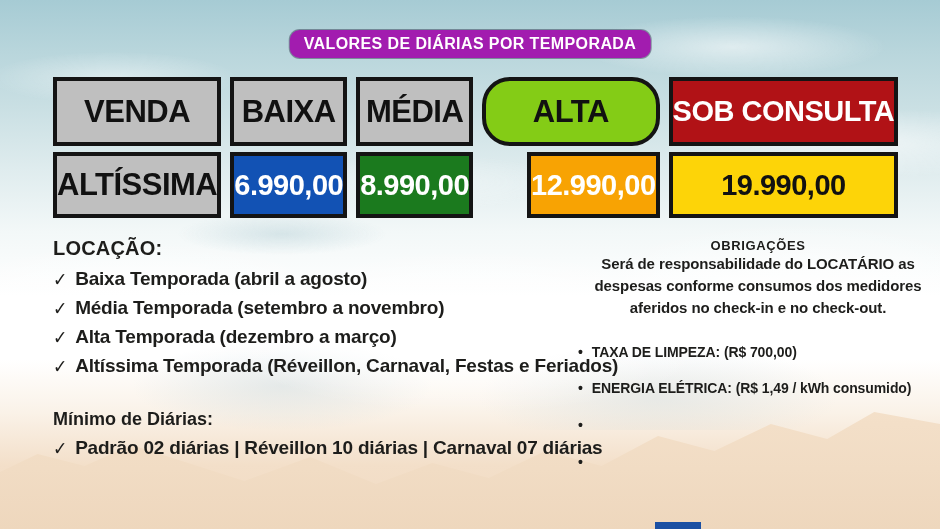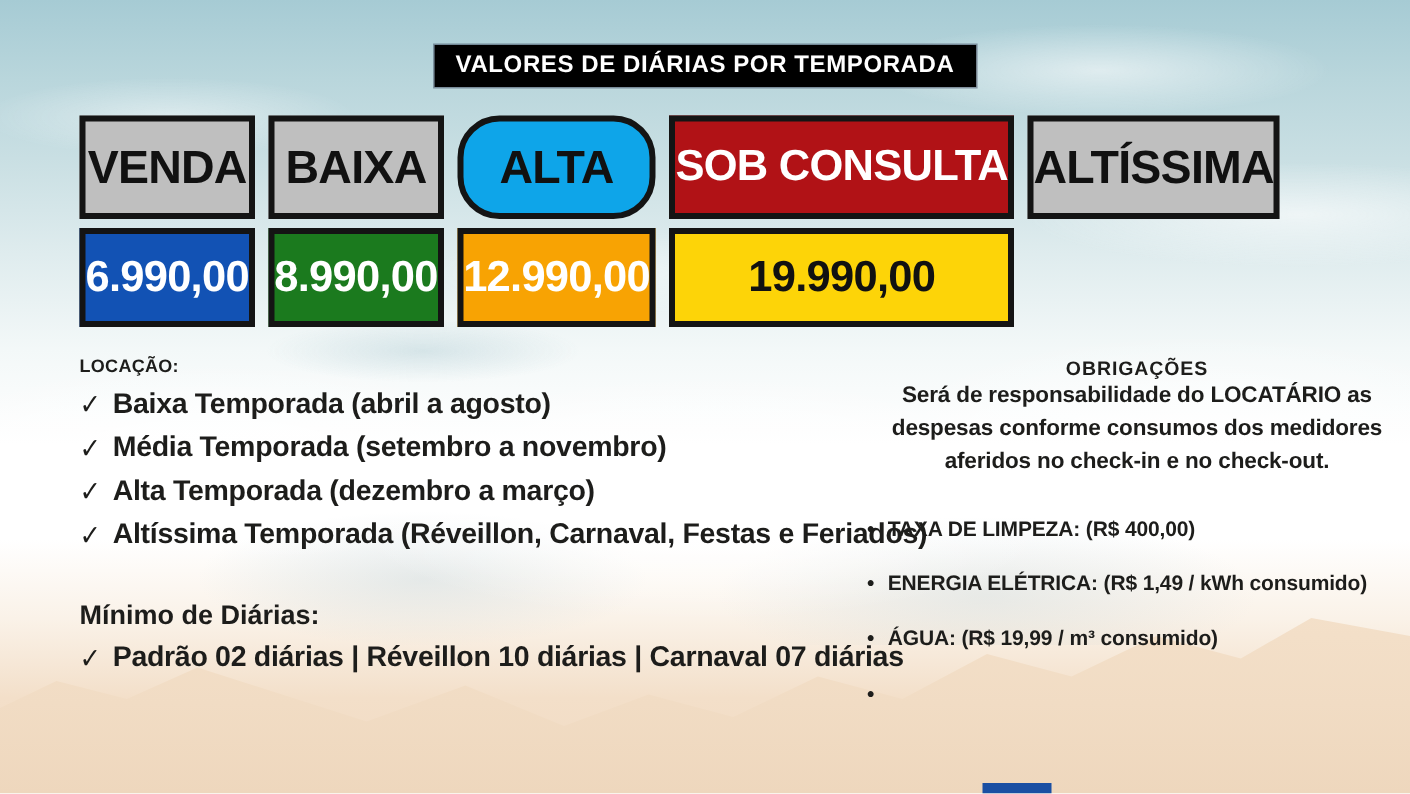--- a/index.html
+++ b/index.html
@@ -67,21 +67,21 @@
     font-stretch:condensed;
   }
   .td{
     font-size:29px;font-weight:bold;letter-spacing:-.5px;white-space:nowrap;
     font-stretch:condensed;
   }
   
   .locacao{
     position:absolute;left:53px;top:237px;width:520px;
   }
-  .locacao-title{font-size:12px;font-weight:bold;letter-spacing:.2px;margin-bottom:7px;font-stretch:condensed;}
+  .locacao-title{font-size:20px;font-weight:bold;letter-spacing:.2px;margin-bottom:7px;font-stretch:condensed;}
   .check-row{display:flex;align-items:baseline;height:29px;font-size:19px;font-weight:600;letter-spacing:-.2px;font-stretch:condensed;white-space:nowrap;}
   .check-row .check{font-size:19px;font-weight:bold;margin-right:8px;position:relative;top:1px;}
   .minimo-title{margin-top:26px;margin-bottom:6px;font-size:18px;font-weight:bold;font-stretch:condensed;}
   
   .obrigacoes{
     position:absolute;left:578px;top:238px;width:360px;
   }
   .obrig-title{text-align:center;font-size:13px;font-weight:bold;letter-spacing:.6px;font-stretch:condensed;}
   .obrig-paragraph{
     text-align:center;font-size:15px;font-weight:600;line-height:1.45;
@@ -96,34 +96,35 @@
 </style>
 </head>
 <body>
 
 <div class="bg"></div>
 <div class="water-streaks"></div>
 <div class="foam"></div>
 <div class="sand"></div>
 <div class="logo-fragment"></div>
 
-<div class="banner" style="background-color: #000000;">
+<div class="banner" style="background-color: #a21caf; border-radius: 10px;">
   <span>VALORES DE DIÁRIAS POR TEMPORADA</span>
 </div>
 
 <div class="price-table">
   <div class="cell th" style="background-color: rgb(191, 191, 191);">VENDA</div>
   <div class="cell th" style="background-color: rgb(191, 191, 191);">BAIXA</div>
-  <div class="cell th" style="background-color: #0ea5e9; border-radius: 28px;">ALTA</div>
+  <div class="cell th" style="background-color: rgb(191, 191, 191);">MÉDIA</div>
+  <div class="cell th" style="background-color: #84cc16; border-radius: 28px;">ALTA</div>
   <div class="cell td" style="background-color: rgb(177, 18, 22); color: rgb(255, 255, 255);">SOB CONSULTA</div>
 
   <div class="cell th" style="background-color: rgb(191, 191, 191);">ALTÍSSIMA</div>
   <div class="cell td" style="background-color: rgb(18, 82, 180); color: rgb(255, 255, 255);">6.990,00</div>
   <div class="cell td" style="background-color: rgb(27, 122, 30); color: rgb(255, 255, 255);">8.990,00</div>
-  <div class="cell td" style="background-color: rgb(248, 163, 3); color: rgb(255, 255, 255);">12.990,00</div>
+  <div class="cell td" style="background-color: rgb(248, 163, 3); color: rgb(255, 255, 255); margin-left: 45px;">12.990,00</div>
   <div class="cell td" style="background-color: rgb(253, 212, 8); color: rgb(17, 17, 17);">19.990,00</div>
 </div>
 
 <div class="locacao">
   <div class="locacao-title">LOCAÇÃO:</div>
 
   <div class="check-row">
     <span class="check">✓</span>
     <span>Baixa Temporada (abril a agosto)</span>
   </div>
@@ -147,27 +148,26 @@
   </div>
 </div>
 
 <div class="obrigacoes">
   <div class="obrig-title">OBRIGAÇÕES</div>
   <div class="obrig-paragraph">Será de responsabilidade do LOCATÁRIO as despesas conforme consumos dos medidores aferidos no check-in e no check-out.</div>
 
   <div class="obrig-list">
     <div class="bullet-row">
       <span class="bullet">•</span>
-      <span>TAXA DE LIMPEZA: (R$ 400,00)</span>
+      <span>TAXA DE LIMPEZA: (R$ 700,00)</span>
     </div>
     <div class="bullet-row">
       <span class="bullet">•</span>
       <span>ENERGIA ELÉTRICA: (R$ 1,49 / kWh consumido)</span>
     </div>
     <div class="bullet-row">
       <span class="bullet">•</span>
-      <span>ÁGUA: (R$ 19,99 / m³ consumido)</span>
     </div>
     <div class="bullet-row">
       <span class="bullet">•</span>
     </div>
   </div>
 </div>
 
 </body></html>

